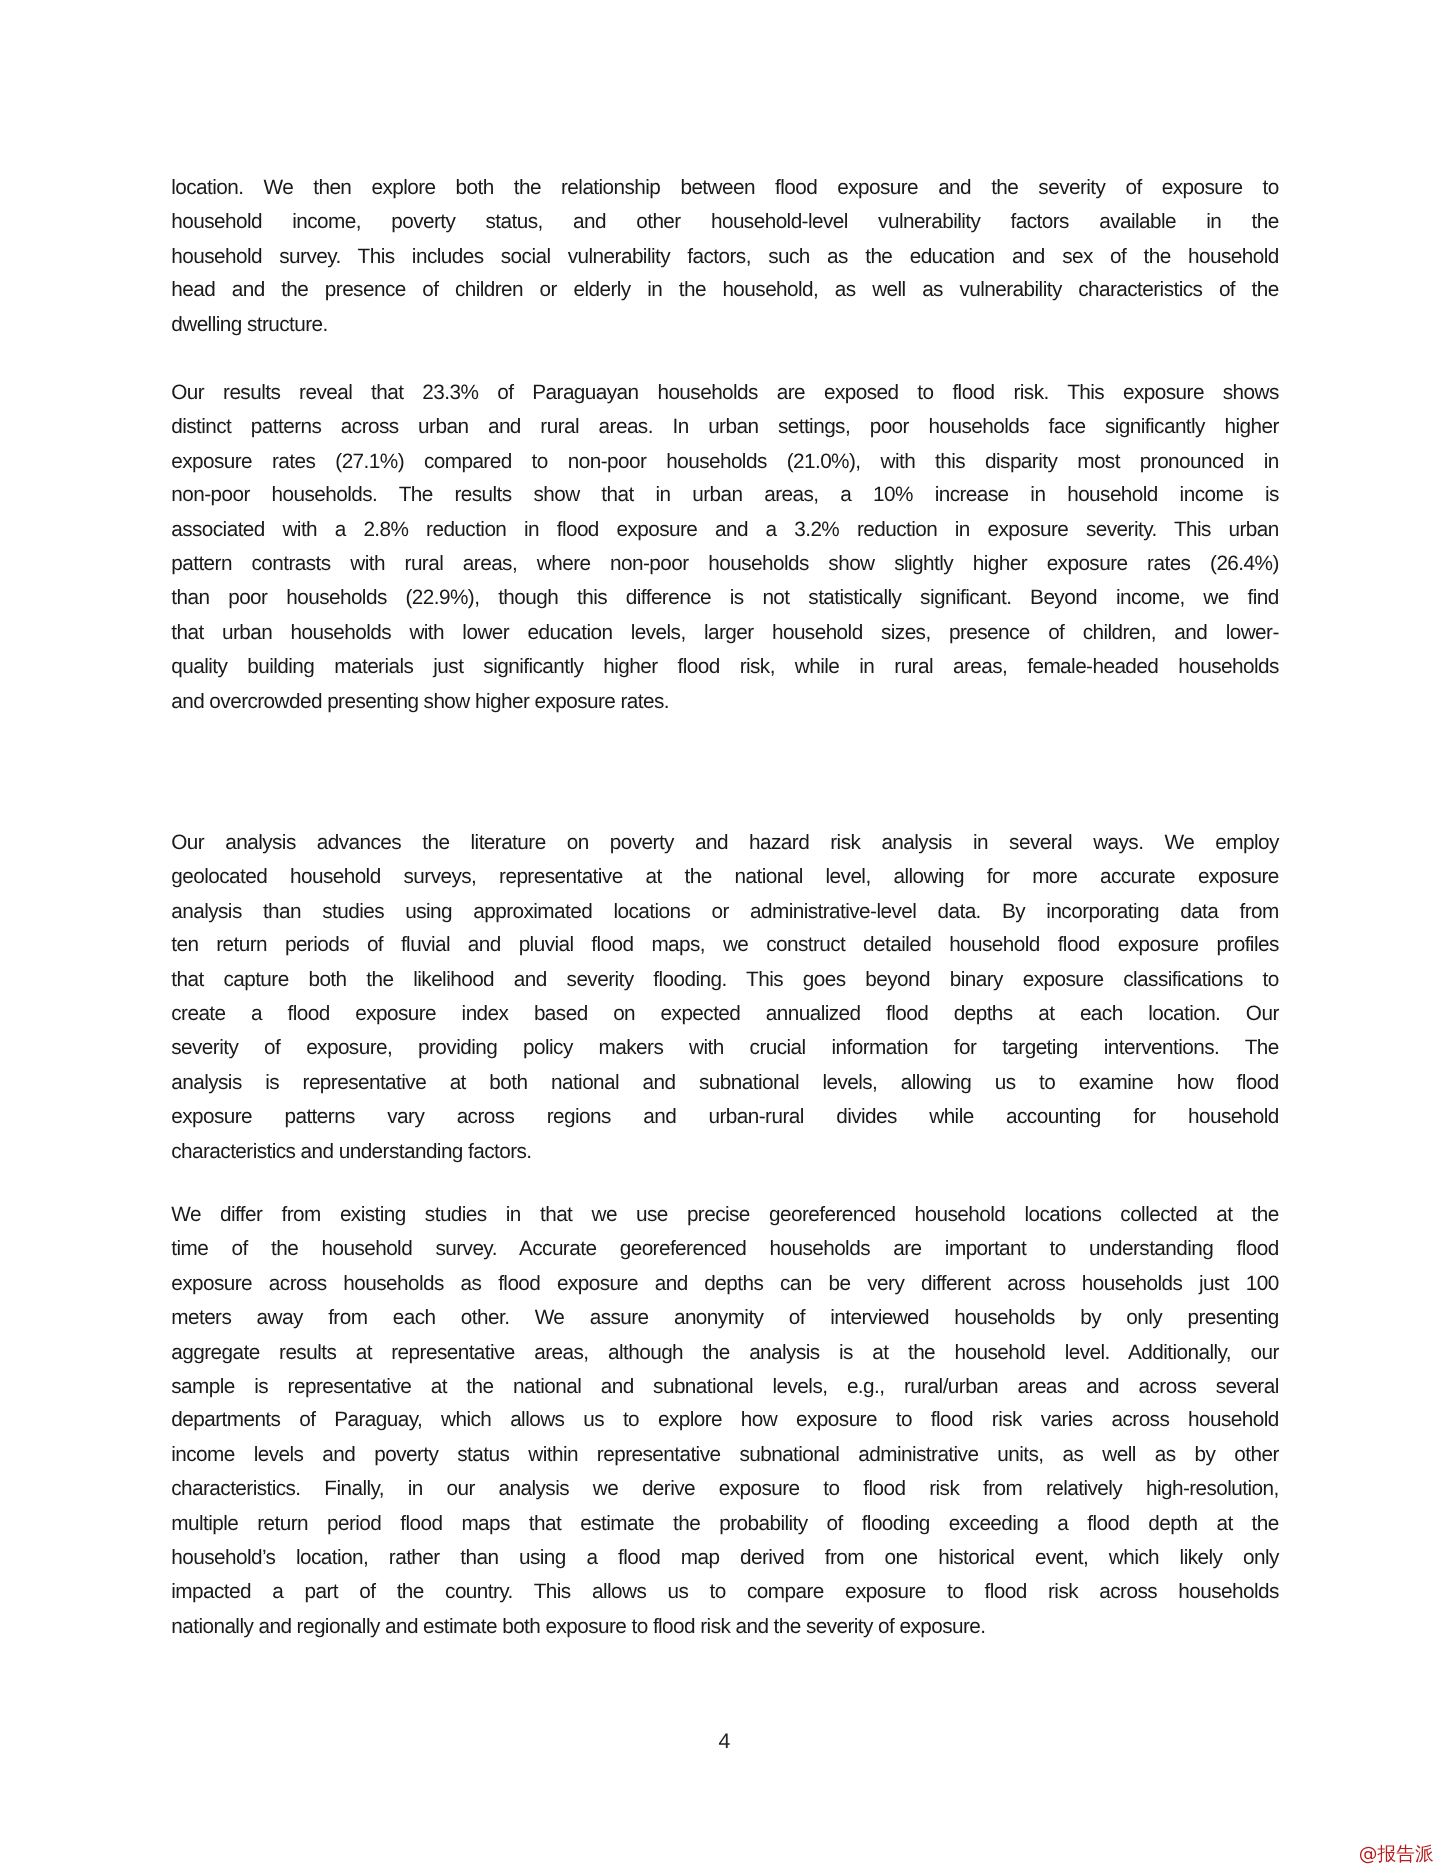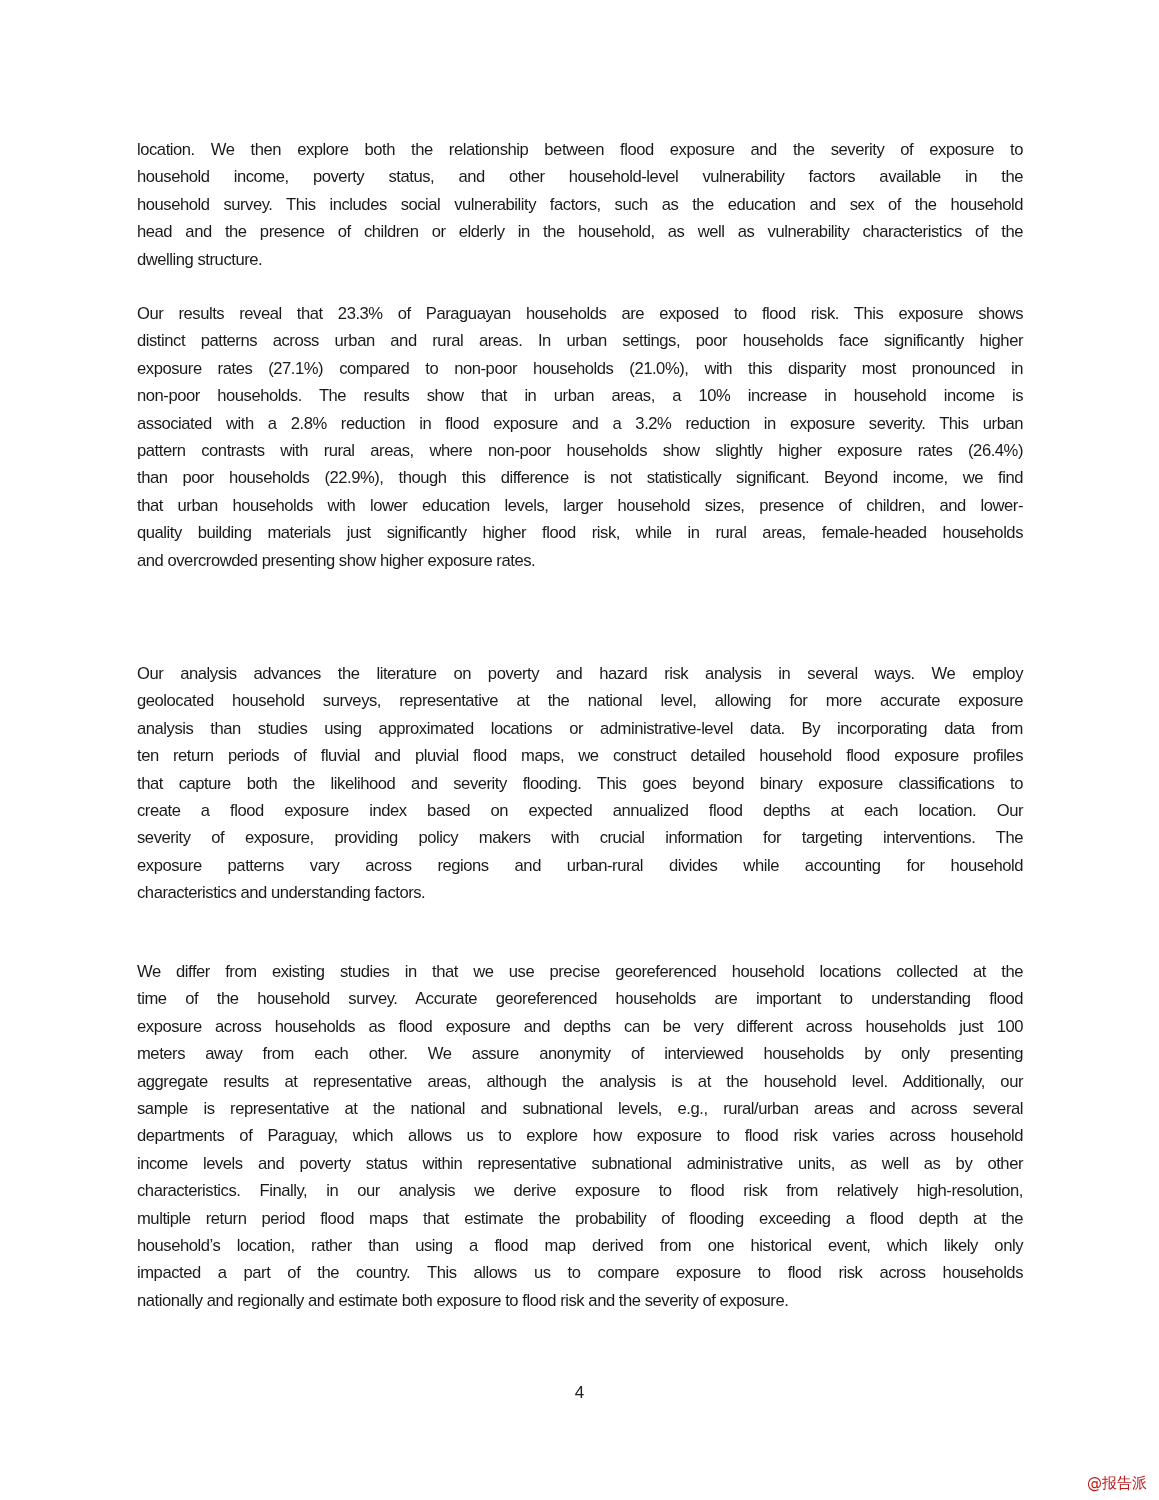--- a/index.html
+++ b/index.html
@@ -58,20 +58,21 @@
       <span class="line last">and overcrowded presenting show higher exposure rates.</span>
     </div>
   <div class="para" id="p3">
       <span class="line">Our analysis advances the literature on poverty and hazard risk analysis in several ways. We employ</span>
       <span class="line">geolocated household surveys, representative at the national level, allowing for more accurate exposure</span>
       <span class="line">analysis than studies using approximated locations or administrative-level data. By incorporating data from</span>
       <span class="line">ten return periods of fluvial and pluvial flood maps, we construct detailed household flood exposure profiles</span>
       <span class="line">that capture both the likelihood and severity flooding. This goes beyond binary exposure classifications to</span>
       <span class="line">create a flood exposure index based on expected annualized flood depths at each location. Our</span>
       <span class="line">severity of exposure, providing policy makers with crucial information for targeting interventions. The</span>
+      <span class="line">analysis is representative at both national and subnational levels, allowing us to examine how flood</span>
       <span class="line">exposure patterns vary across regions and urban-rural divides while accounting for household</span>
       <span class="line last">characteristics and understanding factors.</span>
     </div>
   <div class="para" id="p4">
       <span class="line">We differ from existing studies in that we use precise georeferenced household locations collected at the</span>
       <span class="line">time of the household survey. Accurate georeferenced households are important to understanding flood</span>
       <span class="line">exposure across households as flood exposure and depths can be very different across households just 100</span>
       <span class="line">meters away from each other. We assure anonymity of interviewed households by only presenting</span>
       <span class="line">aggregate results at representative areas, although the analysis is at the household level. Additionally, our</span>
       <span class="line">sample is representative at the national and subnational levels, e.g., rural/urban areas and across several</span>

